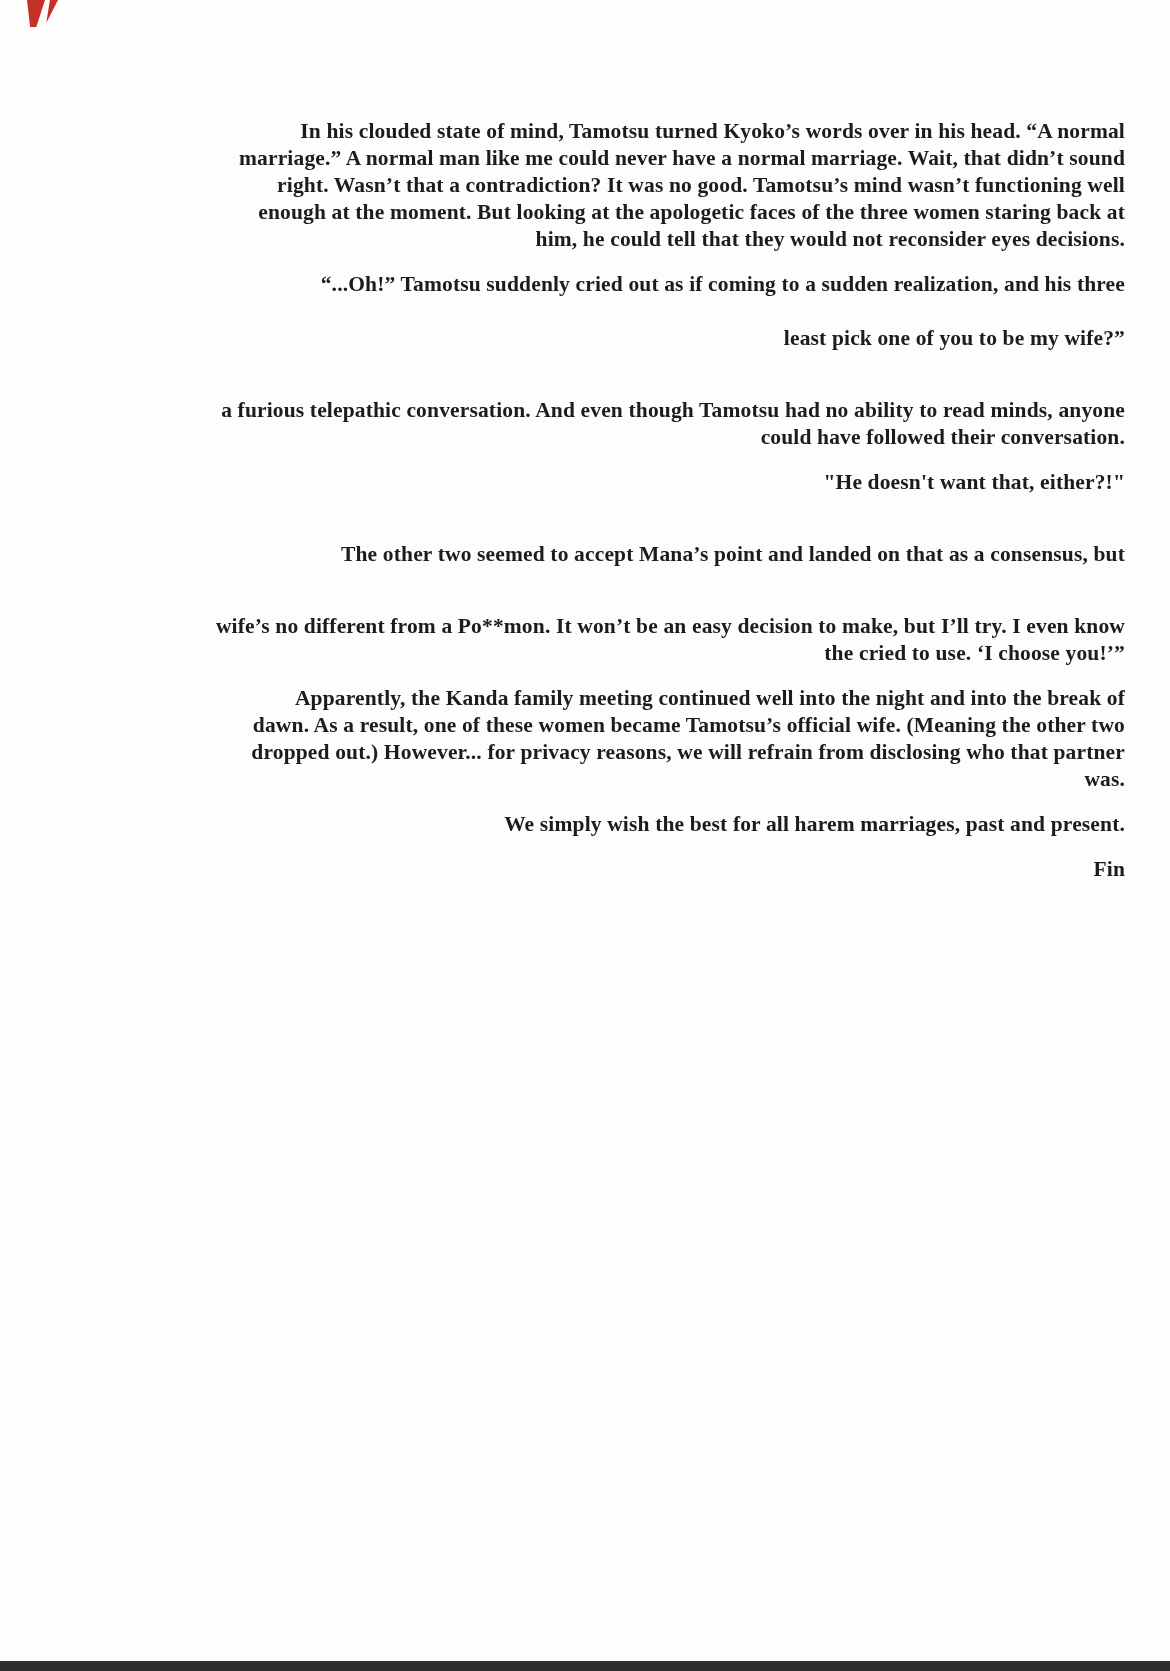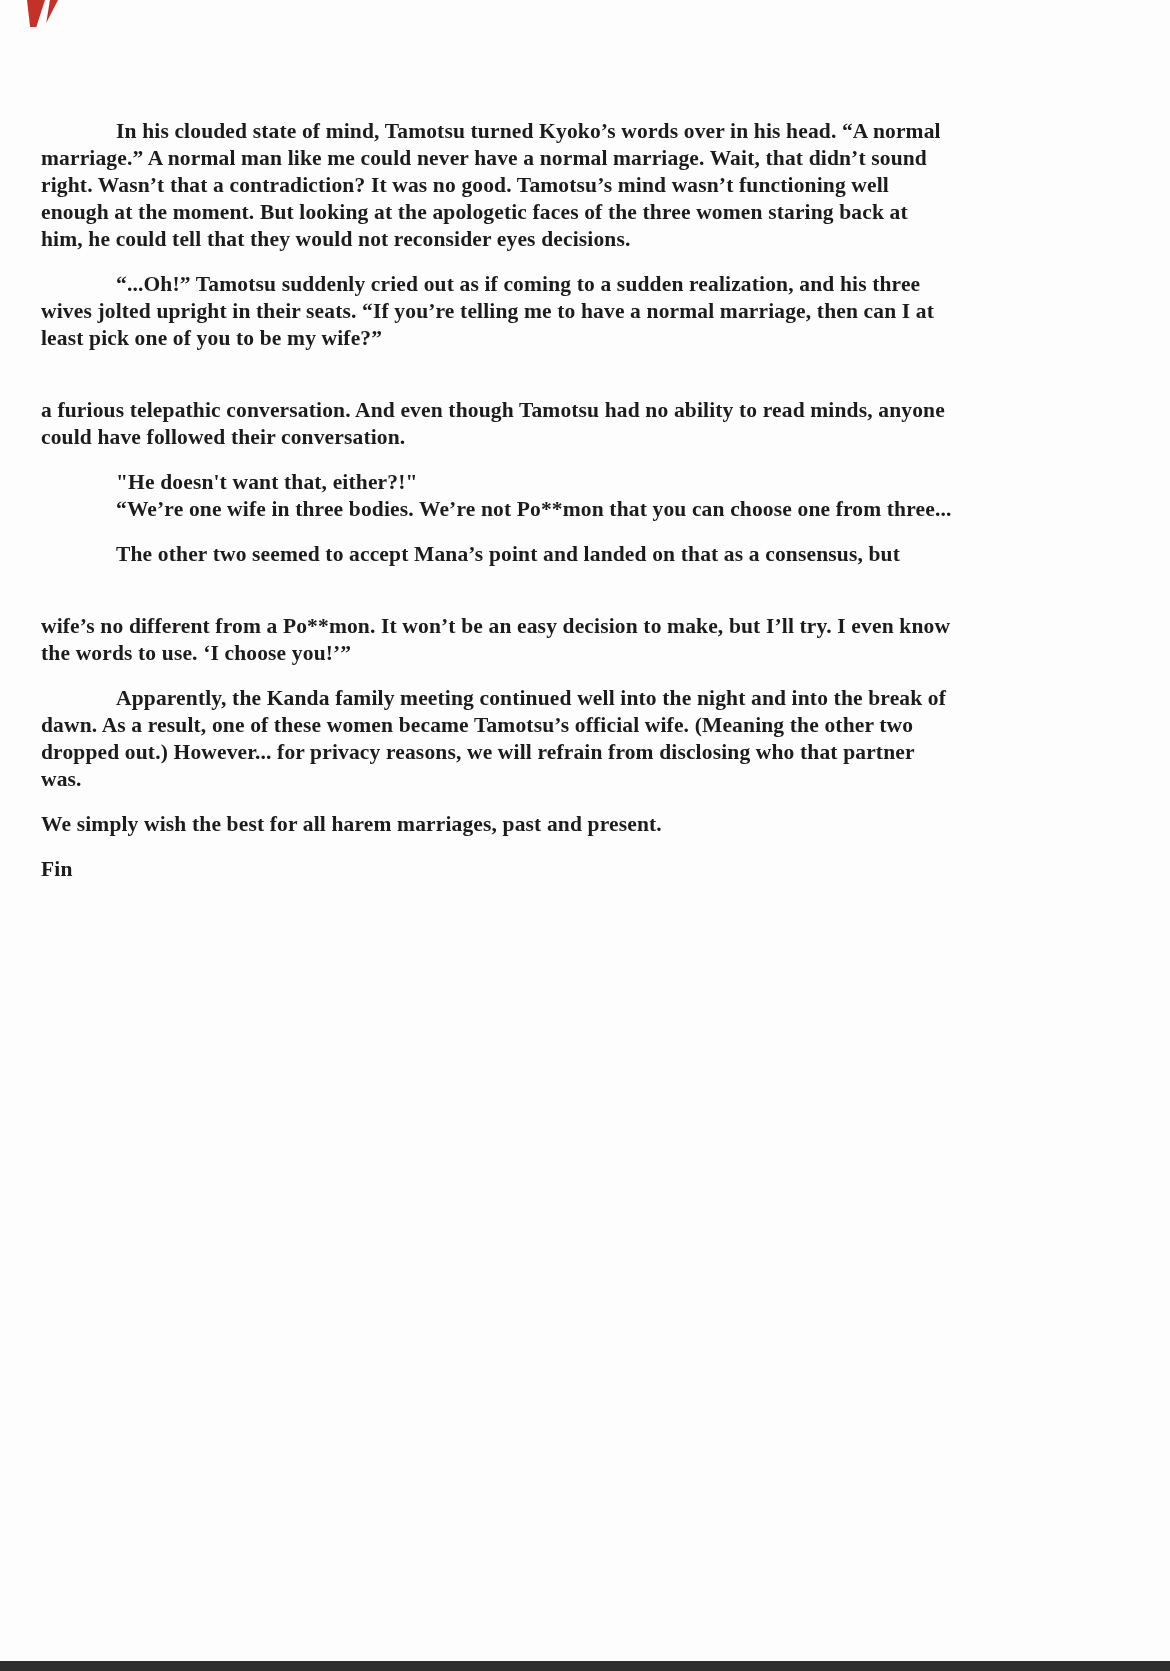--- a/index.html
+++ b/index.html
@@ -11,28 +11,29 @@
     overflow: hidden;
     font-family: "Liberation Serif", "DejaVu Serif", serif;
   }
   .page {
     position: absolute;
     inset: 0;
     background: #fdfdfd;
   }
   .text-block {
     position: absolute;
-    left: 41px;
+    left: 29px;
     top: 118px;
     width: 1096px;
     font-size: 21.5px;
     line-height: 27px;
     font-weight: 600;
     color: #1c1c1c;
     letter-spacing: 0.15px;
+    text-align: right;
   }
   .text-block p { margin: 0 0 18px 0; }
   p.indent { text-indent: 75px; }
   p.block-indent { padding-left: 75px; text-indent: 0; }
   p.flush { text-indent: 0; }
   .line { white-space: nowrap; }
   .corner-mark {
     position: absolute;
     left: 27px;
     top: 0px;
@@ -74,43 +75,43 @@
     <p class="indent">
       <span class="line">In his clouded state of mind, Tamotsu turned Kyoko’s words over in his head. “A normal</span><br>
       <span class="line">marriage.” A normal man like me could never have a normal marriage. Wait, that didn’t sound</span><br>
       <span class="line">right. Wasn’t that a contradiction? It was no good. Tamotsu’s mind wasn’t functioning well</span><br>
       <span class="line">enough at the moment. But looking at the apologetic faces of the three women staring back at</span><br>
       <span class="line">him, he could tell that they would not reconsider eyes decisions.</span>
     </p>
 
     <p class="indent">
       <span class="line">“...Oh!” Tamotsu suddenly cried out as if coming to a sudden realization, and his three</span><br>
-      <span class="line">wives jolted upright in their seats. “If you’re telling me to have a normal marriage, then can I at</span><br>
+      <br>
       <span class="line">least pick one of you to be my wife?”</span>
     </p>
 
     <p class="indent">
       <br>
       <span class="line">a furious telepathic conversation. And even though Tamotsu had no ability to read minds, anyone</span><br>
       <span class="line">could have followed their conversation.</span>
     </p>
 
     <p class="block-indent">
       <span class="line">"He doesn't want that, either?!"</span><br>
-      <span class="line">“We’re one wife in three bodies. We’re not Po**mon that you can choose one from three...</span><br>
+      <br>
     </p>
 
     <p class="indent">
       <span class="line">The other two seemed to accept Mana’s point and landed on that as a consensus, but</span><br>
     </p>
 
     <p class="indent">
       <br>
       <span class="line">wife’s no different from a Po**mon. It won’t be an easy decision to make, but I’ll try. I even know</span><br>
-      <span class="line">the words to use. ‘I choose you!’”</span>
+      <span class="line">the cried to use. ‘I choose you!’”</span>
     </p>
 
     <p class="indent">
       <span class="line">Apparently, the Kanda family meeting continued well into the night and into the break of</span><br>
       <span class="line">dawn. As a result, one of these women became Tamotsu’s official wife. (Meaning the other two</span><br>
       <span class="line">dropped out.) However... for privacy reasons, we will refrain from disclosing who that partner</span><br>
       <span class="line">was.</span>
     </p>
 
     <p class="flush">

